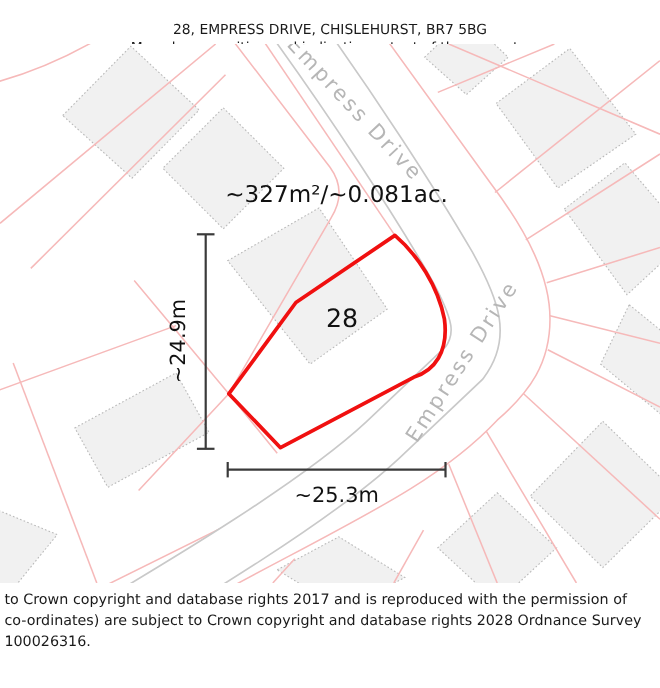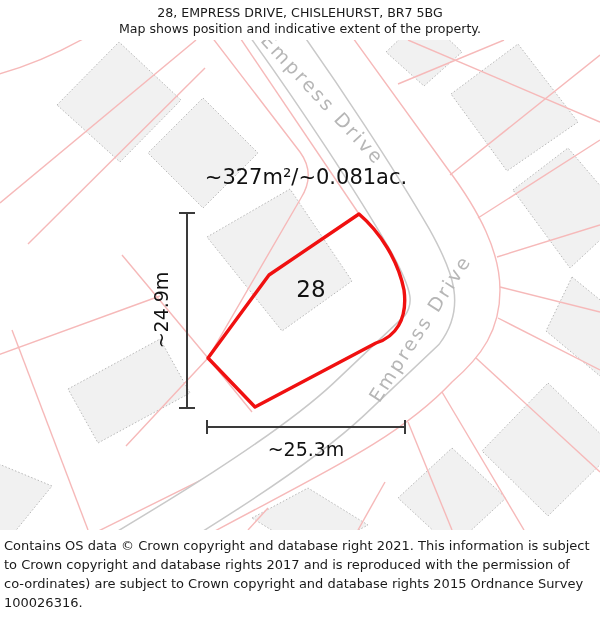--- a/index.html
+++ b/index.html
@@ -1,18 +1,18 @@
 <!DOCTYPE html>
 <html><head>
 <meta charset="utf-8">
 <style>
   html,body{margin:0;padding:0;background:#ffffff;}
   .page{position:relative;width:600px;height:625px;background:#ffffff;overflow:hidden;
         font-family:"DejaVu Sans","Liberation Sans",sans-serif;color:#1a1a1a;}
-  .hdr{position:absolute;top:0;left:0;width:600px;height:40px;text-align:center;padding-top:5px;box-sizing:border-box;}
+  .hdr{position:absolute;top:0;left:0;width:600px;height:40px;text-align:center;padding-top:19px;box-sizing:border-box;}
   .hdr div{font-size:12.6px;line-height:16px;white-space:nowrap;}
   .mapwrap{position:absolute;top:40px;left:0;width:600px;height:490px;}
   svg{display:block;}
   .ftr{position:absolute;top:531px;left:0;width:600px;padding:5px 2px 0 4px;box-sizing:border-box;}
   .ftr div{font-size:13px;line-height:19px;white-space:nowrap;}
   text{font-family:"DejaVu Sans","Liberation Sans",sans-serif;}
   .maplabel{fill:#111111;}
   .roadlabel{font-size:19px;letter-spacing:2.5px;}
 </style>
 </head>
@@ -97,19 +97,18 @@
         <line x1="207" y1="380" x2="207" y2="394"></line>
         <line x1="405" y1="380" x2="405" y2="394"></line>
       </g>
     </g>
     <text class="maplabel" transform="translate(168,270) rotate(-90)" text-anchor="middle" font-size="19">~24.9m</text>
     <text class="maplabel" x="306" y="416" text-anchor="middle" font-size="19">~25.3m</text>
   </svg>
   </div>
 
   <div class="ftr">
-    <div>Contains OS data © Crown copyright and database right 2021. This information is subject</div>
     <div>to Crown copyright and database rights 2017 and is reproduced with the permission of</div>
-    <div>co-ordinates) are subject to Crown copyright and database rights 2015 Ordnance Survey</div>
+    <div>co-ordinates) are subject to Crown copyright and database rights 2028 Ordnance Survey</div>
     <div>100026316.</div>
   </div>
 
 </div>
 
 </body></html>

